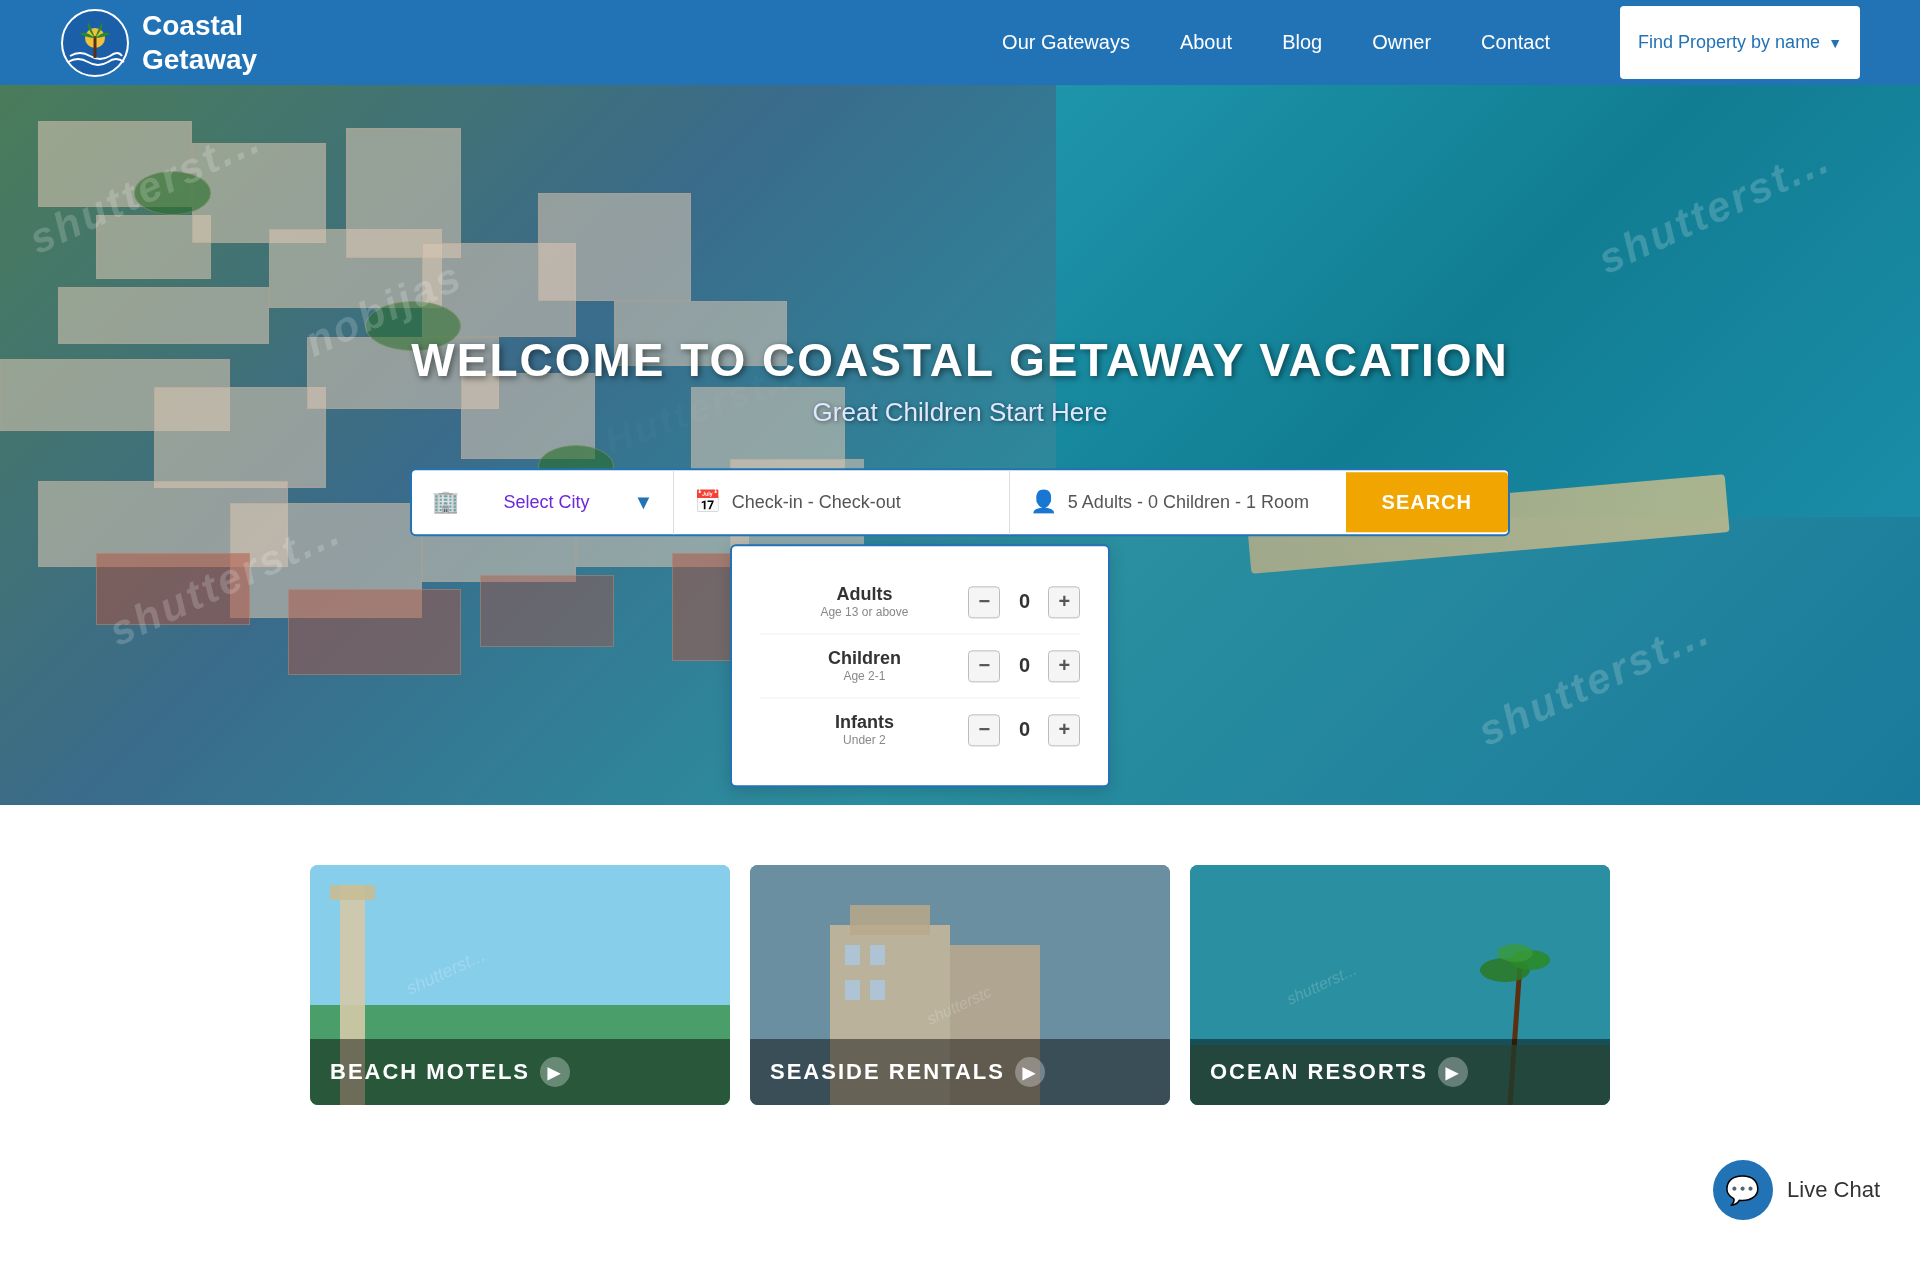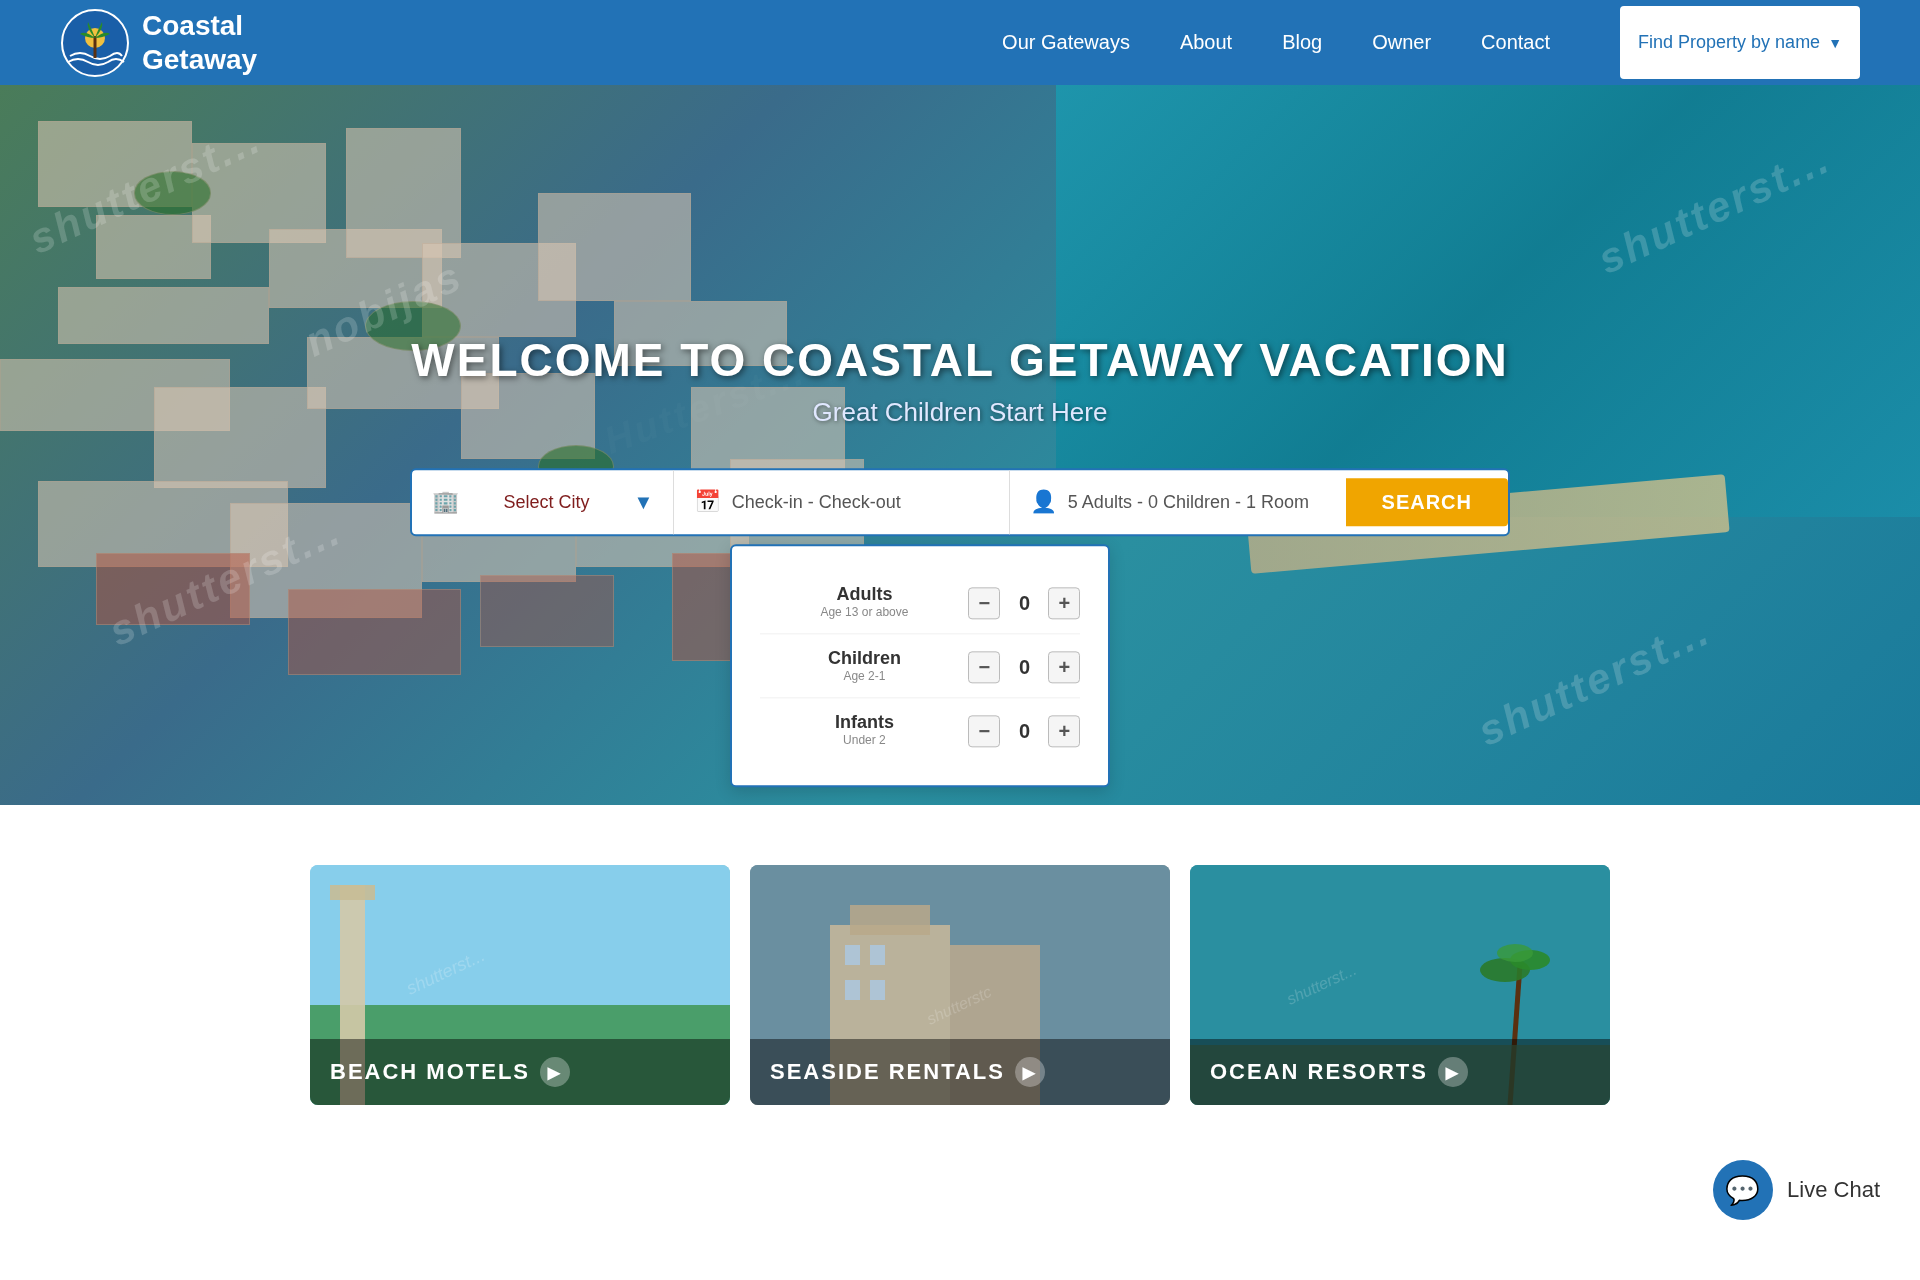--- a/index.html
+++ b/index.html
@@ -143,21 +143,21 @@
       border-right: 1px solid #ddd;
       height: 64px;
       cursor: pointer;
     }
     .search-city-icon {
       font-size: 22px;
       color: #2272b6;
     }
     .search-city-text {
       font-size: 18px;
-      color: #7f1d1d;
+      color: #6d28d9;
       flex: 1;
     }
     .search-city-arrow {
       color: #2272b6;
       font-size: 20px;
     }
     .search-dates {
       display: flex;
       align-items: center;
       gap: 10px;
@@ -191,21 +191,21 @@
     }
     .search-guests-text {
       font-size: 18px;
       color: #555;
     }
     .search-btn {
       background: #f0a500;
       color: #fff;
       border: none;
       padding: 0 36px;
-      height: 48px;
+      height: 60px;
       font-size: 20px;
       font-weight: bold;
       letter-spacing: 1px;
       cursor: pointer;
       border-radius: 0 4px 4px 0;
     }
 
     
     .guest-dropdown {
       position: absolute;
@@ -214,21 +214,21 @@
       background: #fff;
       border: 2px solid #2272b6;
       border-radius: 6px;
       padding: 24px 28px;
       width: 380px;
       z-index: 200;
       box-shadow: 0 4px 16px rgba(0,0,0,0.15);
     }
     .guest-row {
       display: flex;
-      align-items: flex-end;
+      align-items: center;
       justify-content: space-between;
       padding: 14px 0;
       border-bottom: 1px solid #f0f0f0;
     }
     .guest-row:last-child {
       border-bottom: none;
     }
     .guest-label {
       flex: 1;
     }

